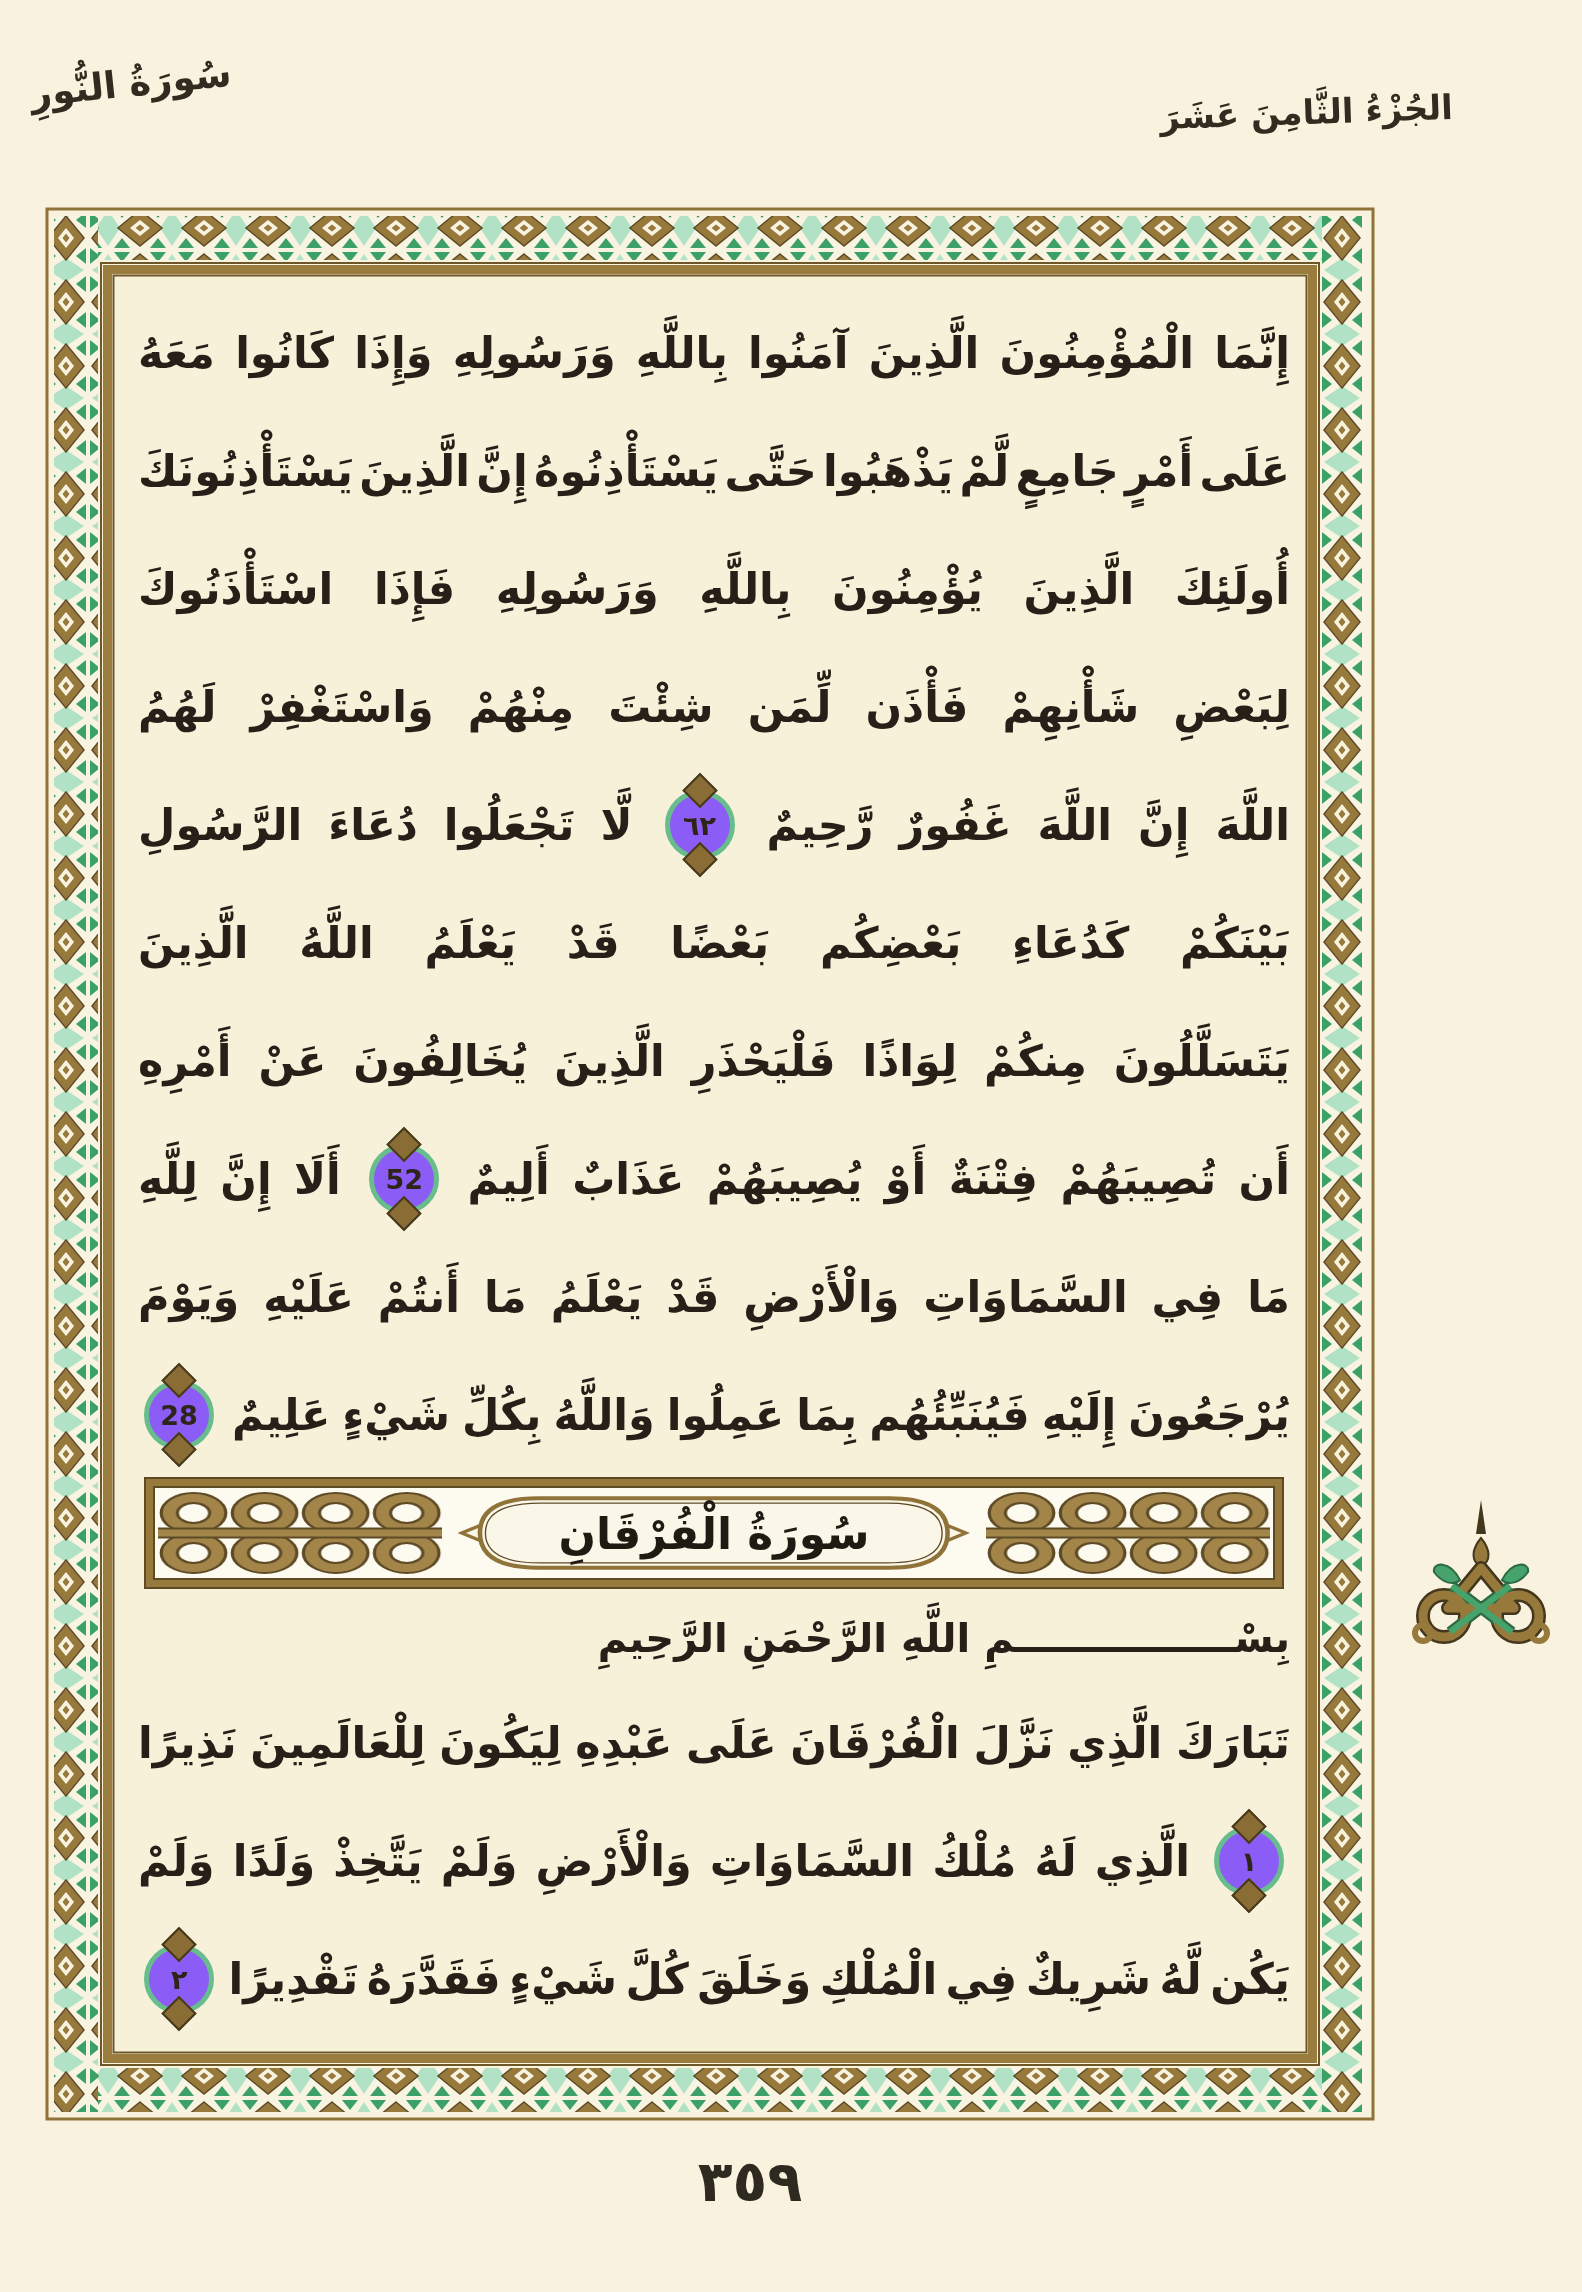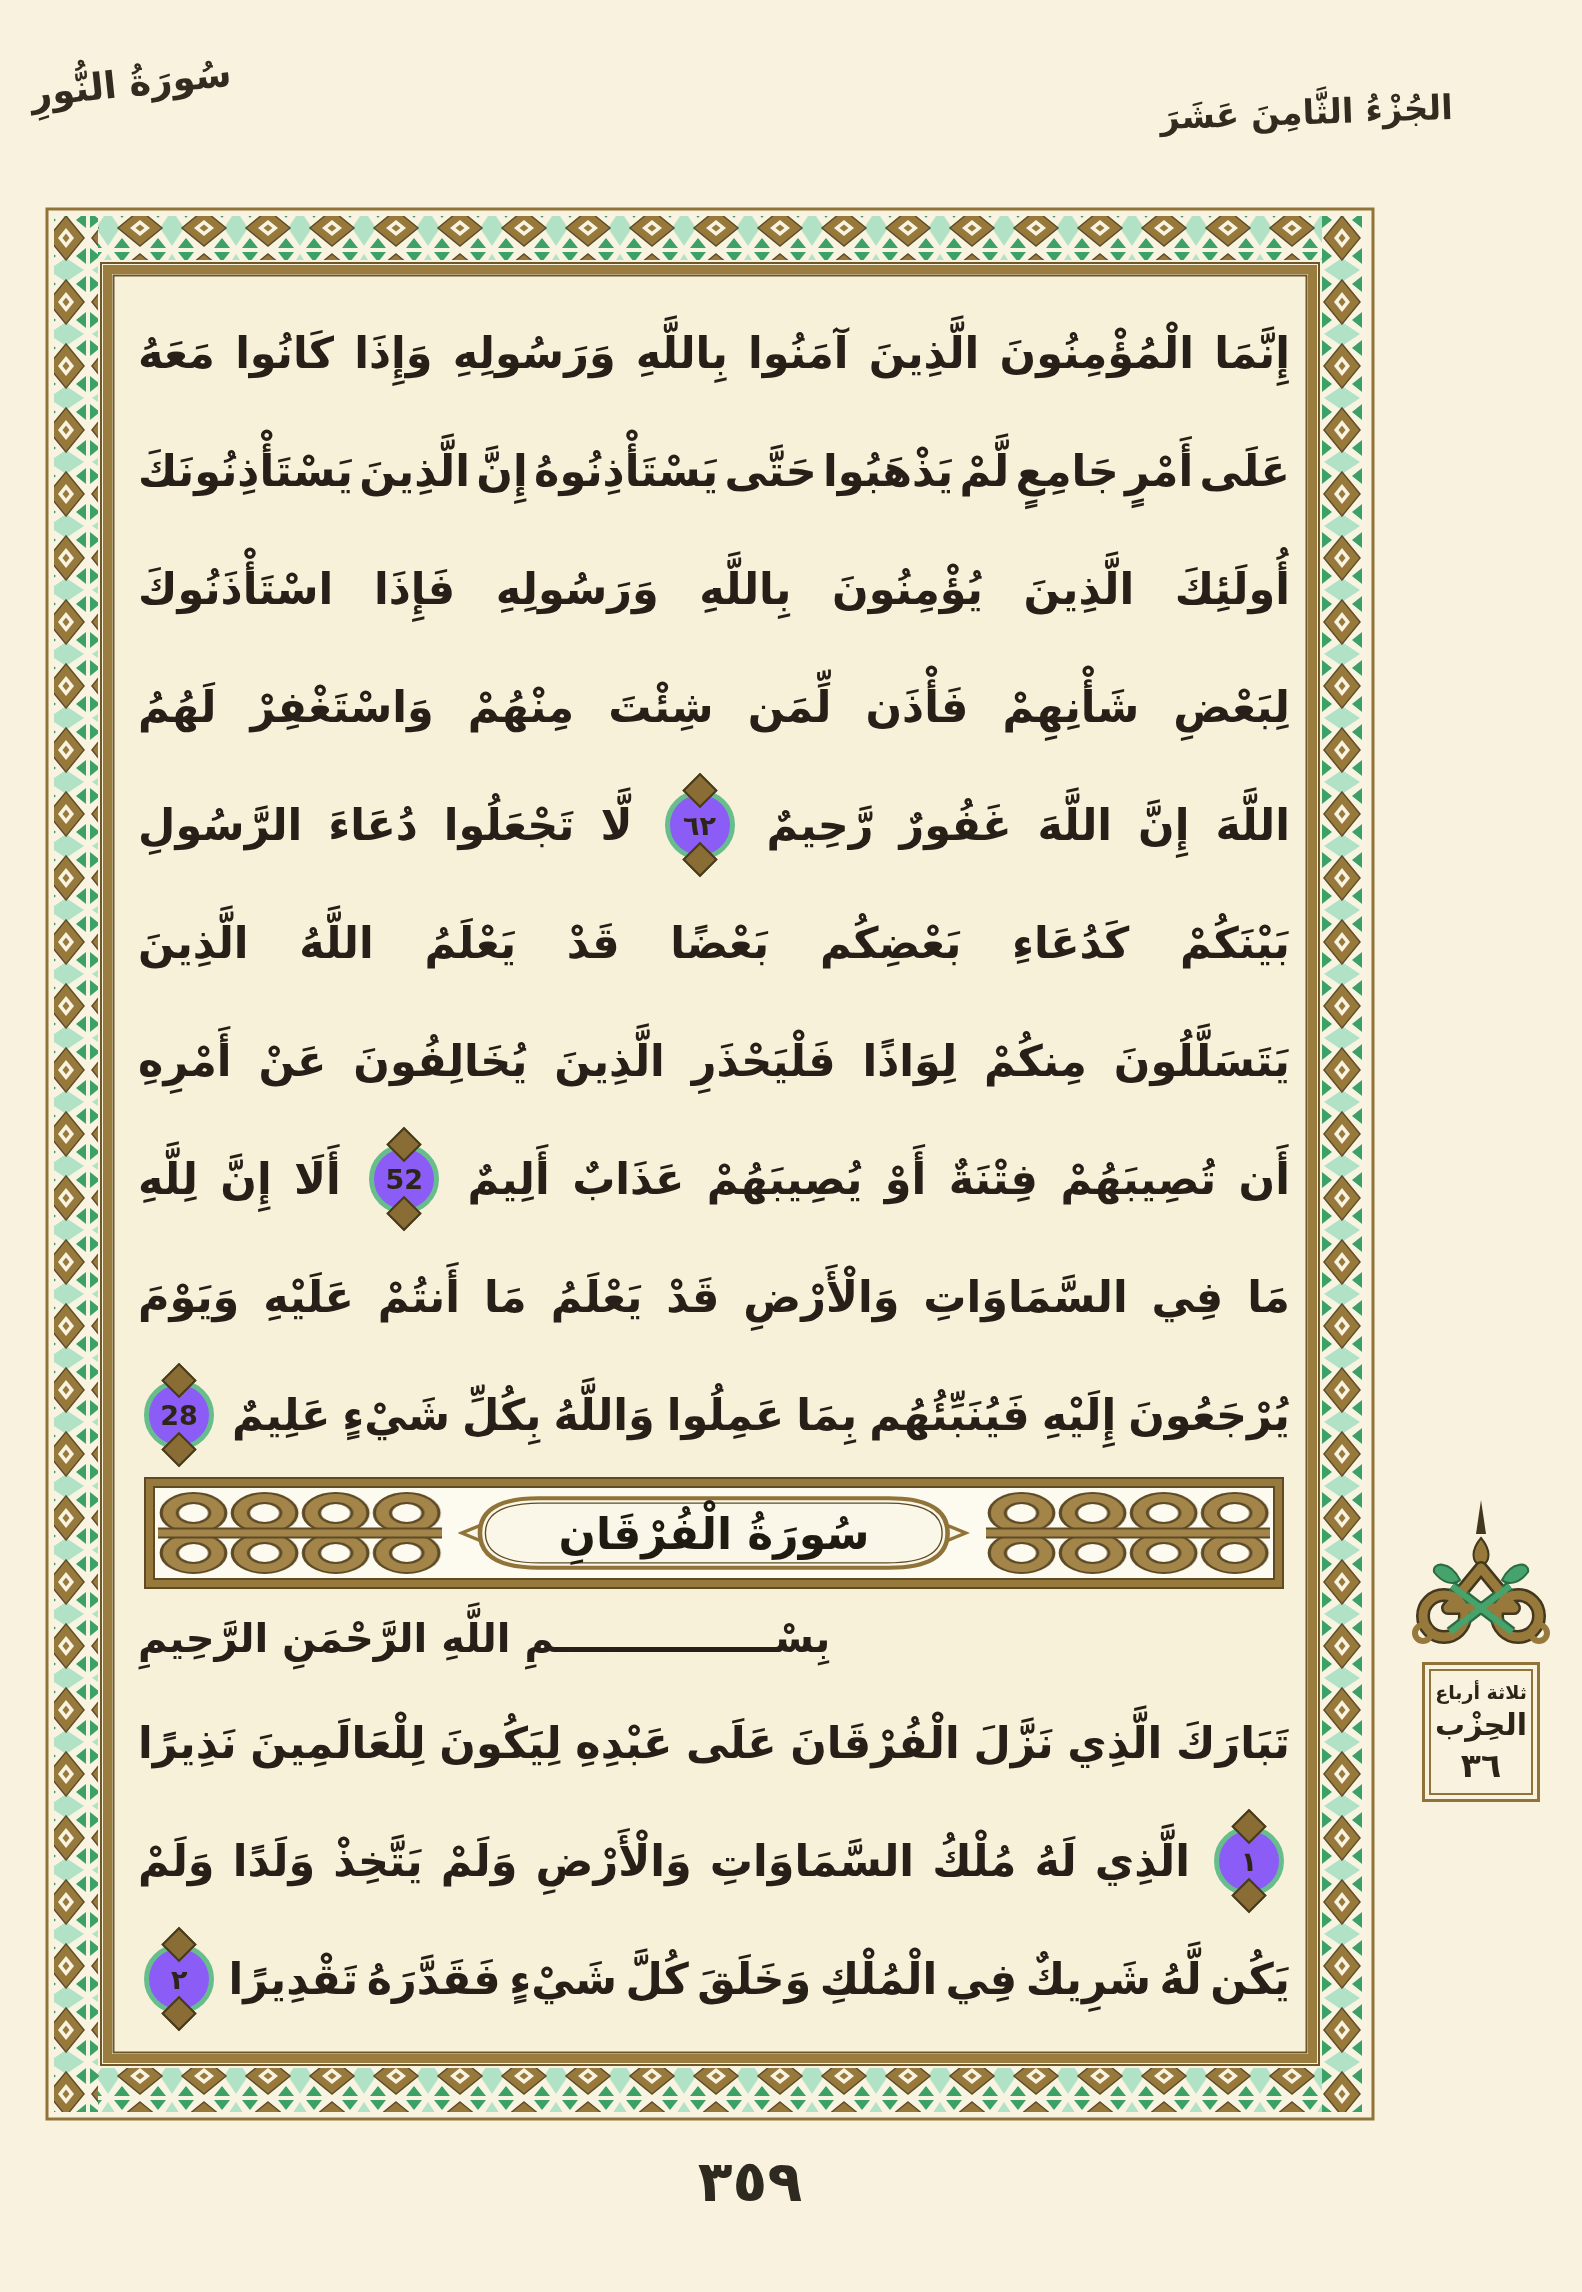--- a/index.html
+++ b/index.html
@@ -42,21 +42,21 @@
     box-shadow:inset 0 0 0 7px #97793c, inset 0 0 0 9px #5e4b26;
     padding:12px; display:flex; flex-direction:row; align-items:stretch; gap:16px;
   }
   .banner-side{flex:1 1 auto; overflow:hidden;}
   #banner-center{
     position:relative; flex:0 0 46%; display:flex; align-items:center; justify-content:center;
   }
   #banner-center svg{position:absolute; left:0; top:0; width:100%; height:100%;}
   #banner-title{position:relative; font-size:44px; font-weight:700; color:#1f1a12; z-index:1;}
   
-  #bismillah-row{height:92px; display:flex; align-items:center; justify-content:flex-end;}
+  #bismillah-row{height:92px; display:flex; align-items:center; justify-content:flex-start;}
   #bismillah{font-size:40px; font-weight:700; color:#272019;}
   
   #hizb{position:absolute; left:1402px; top:1498px; width:158px; text-align:center;}
   #hizb-box{
     width:118px; margin:2px auto 0 auto; box-sizing:border-box;
     border:3px solid #8f7339; padding:4px; background:#f9f2df;
   }
   #hizb-box-inner{
     border:2px solid #8f7339; padding:10px 2px 8px 2px; direction:rtl;
   }
@@ -339,24 +339,17 @@
       <path d="M46,88 L106,134 M104,88 L44,134" stroke="#2d6b45" stroke-width="11"></path>
       <path d="M75,70 L108,110 L42,110 Z" fill="none" stroke="#97793c" stroke-width="9" stroke-linejoin="round"></path>
       <circle cx="38" cy="118" r="21" fill="none" stroke="#97793c" stroke-width="9"></circle>
       <circle cx="112" cy="118" r="21" fill="none" stroke="#97793c" stroke-width="9"></circle>
       <path d="M46,88 L106,134 M104,88 L44,134" stroke="#46a36c" stroke-width="6"></path>
       <path d="M54,82 C44,62 26,64 28,74 C36,85 48,88 54,82 Z" fill="#46a36c" stroke="#2d6b45" stroke-width="2"></path>
       <path d="M96,82 C106,62 124,64 122,74 C114,85 102,88 96,82 Z" fill="#46a36c" stroke="#2d6b45" stroke-width="2"></path>
       <circle cx="17" cy="135" r="8" fill="none" stroke="#97793c" stroke-width="6"></circle>
       <circle cx="133" cy="135" r="8" fill="none" stroke="#97793c" stroke-width="6"></circle>
     </svg>
-    <div id="hizb-box">
-      <div id="hizb-box-inner">
-        <div id="hizb-top">ثلاثة أرباع</div>
-        <div id="hizb-main">الحِزْب</div>
-        <div id="hizb-num">٣٦</div>
-      </div>
-    </div>
   </div>
 
   <div id="pagenum">٣٥٩</div>
 
 </div>
 
 </body></html>

